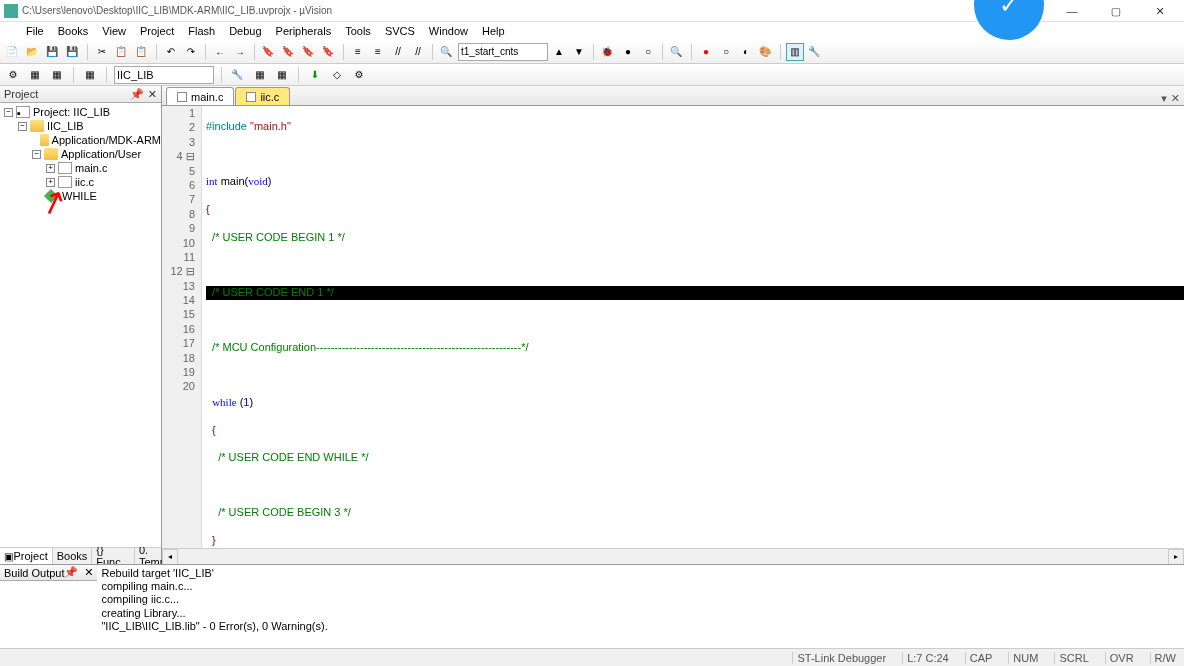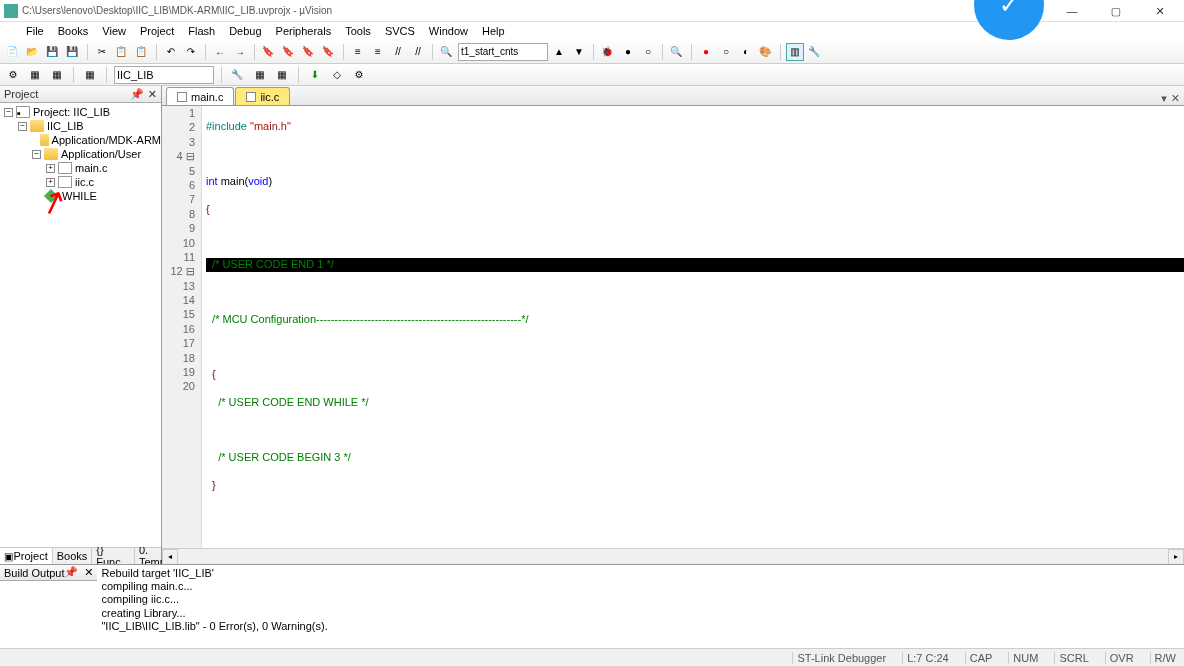--- a/index.html
+++ b/index.html
@@ -52,21 +52,21 @@
     .file-tabs-right { margin-left: auto; padding-right: 4px; display: flex; gap: 4px; color: #555; }
     
     .code-editor { flex: 1; display: flex; background: #fff; font-family: "Courier New", monospace; font-size: 12px; overflow: hidden; }
     .gutter { width: 40px; background: #f0f0f0; text-align: right; padding-right: 6px; color: #666; line-height: 1.2; padding-top: 1px; border-right: 1px solid #ddd; }
     .gutter div { height: 14.4px; }
     .code { flex: 1; padding-left: 4px; padding-top: 1px; line-height: 1.2; white-space: pre; }
     .code-line { height: 14.4px; }
     .highlight-line { background: #000000; text-decoration: underline; }
     .preprocessor { color: #008080; }
     .string { color: #a31515; }
-    .keyword { color: #0000ff; }
+    .keyword { color: #0000ff; font-family: Liberation Serif, serif; }
     .comment { color: #008000; }
     .brace { color: #800000; }
     .number { color: #0000ff; }
     
     .editor-scrollbar { height: 16px; background: #f0f0f0; border-top: 1px solid #ccc; display: flex; align-items: center; }
     .scroll-arrow { width: 16px; height: 16px; background: #f0f0f0; border: 1px solid #ccc; display: flex; align-items: center; justify-content: center; font-size: 8px; }
     
     .build-output { height: 84px; display: flex; flex-direction: row; border-top: 1px solid #999; }
     .output-header { height: 16px; background: linear-gradient(#fafafa, #e8e8e8); border-bottom: 1px solid #aaa; padding: 0 4px; display: flex; align-items: center; font-size: 10px; }
     .output-header .pin { margin-left: auto; display: flex; gap: 6px; }
@@ -270,25 +270,27 @@
           <div>17</div>
           <div>18</div>
           <div>19</div>
           <div>20</div>
       </div>
       <div class="code">
 <div class="code-line"><span class="preprocessor">#include</span> <span class="string">"main.h"</span></div>
 <div class="code-line"></div>
 <div class="code-line"><span class="keyword">int</span><span> main(</span><span class="keyword">void</span><span>)</span></div>
 <div class="code-line"><span class="brace">{</span></div>
+<div class="code-line"><span class="comment">  /* USER CODE BEGIN 1 */</span></div>
 <div class="code-line"></div>
 <div class="code-line highlight-line"><span class="comment">  /* USER CODE END 1 */</span></div>
 <div class="code-line"></div>
 <div class="code-line"><span class="comment">  /* MCU Configuration--------------------------------------------------------*/</span></div>
 <div class="code-line"></div>
+<div class="code-line">  <span class="keyword">while</span><span> (</span><span class="number">1</span><span>)</span></div>
 <div class="code-line"><span class="brace">  {</span></div>
 <div class="code-line"><span class="comment">    /* USER CODE END WHILE */</span></div>
 <div class="code-line"></div>
 <div class="code-line"><span class="comment">    /* USER CODE BEGIN 3 */</span></div>
 <div class="code-line"><span class="brace">  }</span></div>
 
 
 
 
       </div>

